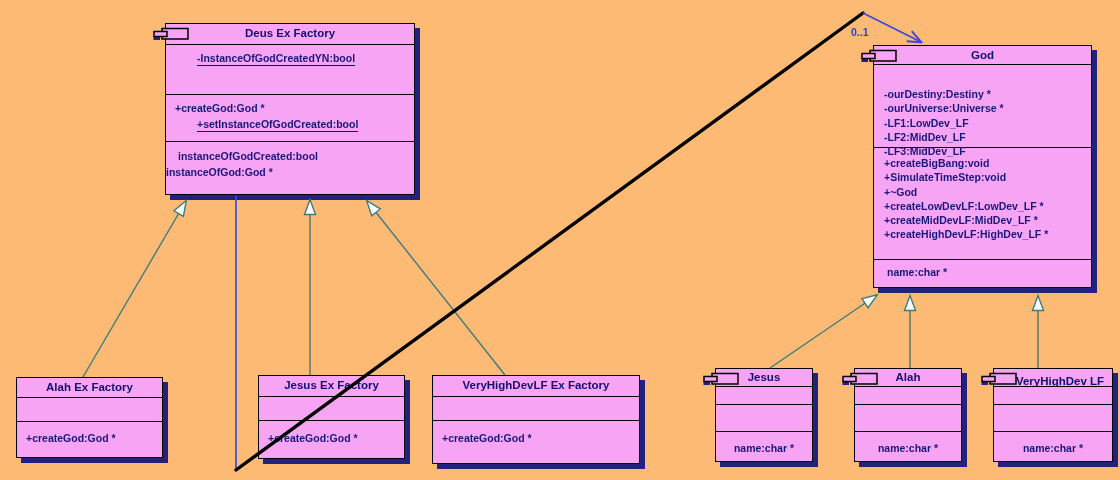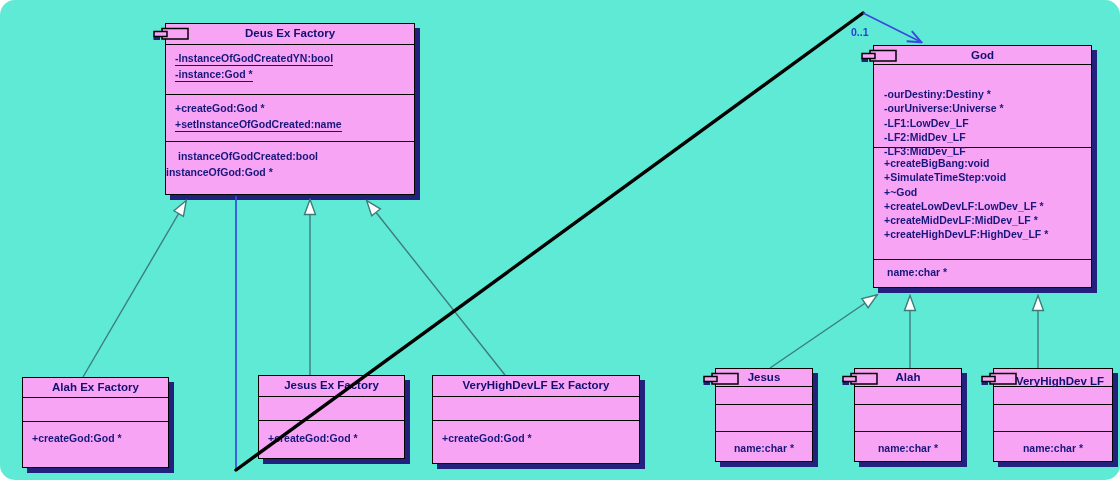--- a/index.html
+++ b/index.html
@@ -1,37 +1,37 @@
 <!DOCTYPE html>
 <html><head>
 <meta charset="utf-8">
 <style>
   html,body { margin:0; padding:0; background:#ffffff; }
   .canvas {
-    position:relative; width:1120px; height:480px; background:#5eead4;
-    overflow:hidden; font-family:"Liberation Sans", sans-serif;border-radius:15px;
+    position:relative; width:1120px; height:480px; background:#fdba74;
+    overflow:hidden; font-family:"Liberation Sans", sans-serif;
   }
   .uml {
     position:absolute; box-sizing:border-box;
     background:#f8a4f4; border:1.6px solid #000;
     box-shadow:5px 5px 0 #22227d;
     color:#17177b;
   }
   .title {
     box-sizing:border-box; font-weight:bold; font-size:11.5px;
     text-align:center; padding-top:3px; color:#101070; white-space:nowrap;
   }
   .sec { box-sizing:border-box; border-top:1.4px solid #000; }
   .row {
     font-size:10.5px; font-weight:600; line-height:16px;
     padding-left:9px; white-space:nowrap;
   }
   .tight .row { line-height:14.3px; padding-left:10px; }
   .center .row { padding-left:0; text-align:center; }
-  .u { border-bottom:1.2px solid #14146e; padding-bottom:0.5px; }
+  .u { border-bottom:1.2px solid #14146e; padding-bottom:0.5px;margin-left:22px; }
   .cicon { position:absolute; left:-13px; top:3px; overflow:visible; }
   .overlay {
     position:absolute; left:0; top:0; width:1120px; height:480px;
     pointer-events:none; z-index:5;
   }
   .mult {
     position:absolute; left:851px; top:26px; z-index:6;
     color:#2b3fd4; font-size:10.5px; font-weight:bold;
   }
 </style>
@@ -42,33 +42,32 @@
 
   <div class="uml" style="left:165px;top:23px;width:250px;height:172px">
     <svg class="cicon" width="42" height="17">
       <rect x="0.5" y="9" width="6.5" height="4" fill="#22227d"></rect>
       <rect x="9" y="1.5" width="26" height="10.5" fill="#f8a4f4" stroke="#000" stroke-width="1.5"></rect>
       <rect x="1" y="4.5" width="13" height="5" fill="#f8a4f4" stroke="#000" stroke-width="1.5"></rect>
     </svg>
     <div class="title" style="height:20px">Deus Ex Factory</div>
     <div class="sec" style="height:50px;padding-top:5px">
       <div class="row"><span class="u">-InstanceOfGodCreatedYN:bool</span></div>
-      <div class="row"><span class="u">-instance:God *</span></div>
     </div>
     <div class="sec" style="height:47px;padding-top:5px">
       <div class="row"><span>+createGod:God *</span></div>
-      <div class="row"><span class="u">+setInstanceOfGodCreated:name</span></div>
+      <div class="row"><span class="u">+setInstanceOfGodCreated:bool</span></div>
     </div>
     <div class="sec" style="padding-top:6px">
       <div class="row" style="padding-left:12px"><span>instanceOfGodCreated:bool</span></div>
       <div class="row" style="padding-left:0"><span>instanceOfGod:God *</span></div>
     </div>
   </div>
 
-  <div class="uml" style="left:22px;top:377px;width:147px;height:91px">
+  <div class="uml" style="left:16px;top:377px;width:147px;height:81px">
     <div class="title" style="height:19px">Alah Ex Factory</div>
     <div class="sec" style="height:24px"></div>
     <div class="sec" style="padding-top:8px">
       <div class="row"><span>+createGod:God *</span></div>
     </div>
   </div>
 
   <div class="uml" style="left:258px;top:375px;width:147px;height:84px">
     <div class="title" style="height:20px">Jesus Ex Factory</div>
     <div class="sec" style="height:24px"></div>

